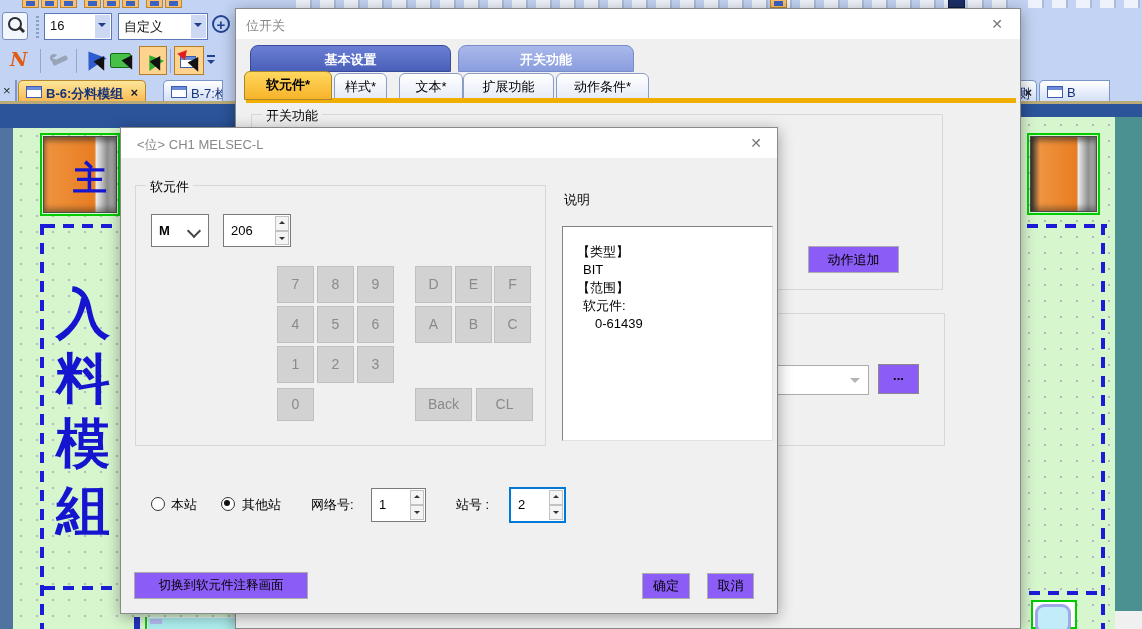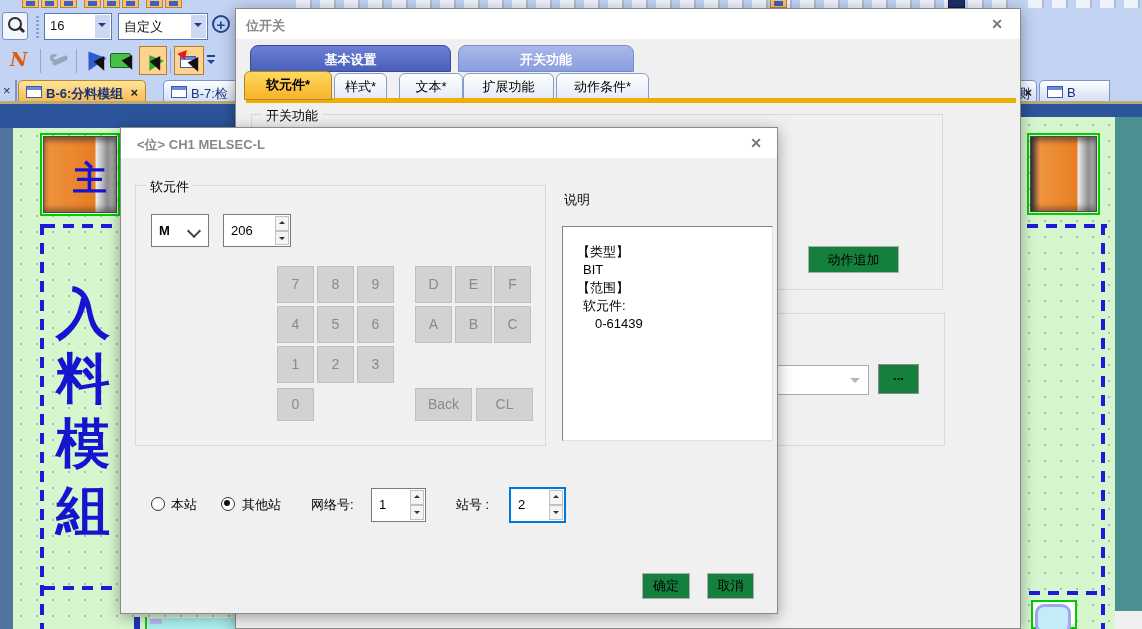--- a/index.html
+++ b/index.html
@@ -73,26 +73,26 @@
   .dashh{position:absolute;height:4px;background:repeating-linear-gradient(90deg,#1c1cd8 0 11px,transparent 11px 19px);}
   .vtext{position:absolute;left:50px;width:66px;text-align:center;font:bold 54px "DejaVu Serif",serif;color:#1515d0;}
   .cyanbar{position:absolute;left:148px;top:489px;width:88px;height:12px;background:#aeeff0;border-top:1px solid #e8f8ff;}
   .cyanbar i{position:absolute;left:2px;top:1px;width:12px;height:5px;background:#b8bcf0;}
   .navybit{position:absolute;left:134px;top:489px;width:6px;height:12px;background:#2233bb;}
   .greenbit{position:absolute;left:145px;top:489px;width:2px;height:12px;background:#22bb22;}
   .cyanbtnbox{position:absolute;left:10px;top:483px;width:46px;height:29px;border:2px solid #00cc00;box-sizing:border-box;background:#fff;}
   .cyanbtn{position:absolute;left:2px;top:2px;width:36px;height:30px;background:#c2ecf7;border:3px solid #9fa8e8;border-radius:9px;box-sizing:border-box;}
   
   .dialog{position:absolute;background:#f0f0f0;border:1px solid #8a8a8a;box-sizing:border-box;box-shadow:0 3px 14px rgba(0,0,0,.35);}
-  .dtitlebar{position:absolute;left:0;top:0;right:0;height:30px;background:#fff;font-weight:bold;}
+  .dtitlebar{position:absolute;left:0;top:0;right:0;height:30px;background:#fff;}
   .dtitle{position:absolute;left:10px;top:8px;font-size:13px;color:#888;}
   .dclose{position:absolute;top:7px;width:22px;height:17px;text-align:center;font-size:14px;color:#777;line-height:16px;}
   .groupbox{position:absolute;border:1px solid #d8d8d8;box-sizing:border-box;}
   .legend{position:absolute;top:-8px;left:10px;background:#f0f0f0;padding:0 4px;font-size:13px;color:#000;}
-  .btn{position:absolute;background:#15803d;border:1px solid #adadad;box-sizing:border-box;font-size:13px;color:#000;text-align:center;}
+  .btn{position:absolute;background:#8b5cf6;border:1px solid #adadad;box-sizing:border-box;font-size:13px;color:#000;text-align:center;}
   
   .dlgO{left:235px;top:8px;width:786px;height:621px;z-index:10;}
   .tabhdr{position:absolute;height:27px;border-radius:8px 8px 0 0;color:#fff;font-weight:bold;font-size:13px;text-align:center;line-height:27px;}
   .hdr1{left:14px;top:36px;width:201px;background:linear-gradient(180deg,#6a7fd4,#4a5fb8);border:1px solid #3a4a9a;box-sizing:border-box;}
   .hdr2{left:222px;top:36px;width:176px;background:linear-gradient(180deg,#aab9ea,#8a9dde);border:1px solid #7a8cc8;box-sizing:border-box;}
   .subtab{position:absolute;height:27px;border-radius:6px 6px 0 0;box-sizing:border-box;font-size:13px;text-align:center;line-height:26px;color:#000;}
   .subtab.sel{background:linear-gradient(180deg,#ffd85e,#f7b32a);border:1px solid #a8882a;font-weight:bold;height:29px;z-index:3;}
   .subtab.un{background:linear-gradient(180deg,#ffffff,#e4eaf6);border:1px solid #8a9cc8;}
   .goldbar{position:absolute;left:10px;top:89px;width:770px;height:5px;background:#efae00;z-index:2;}
   .combo2{position:absolute;background:#fff;border:1px solid #acacac;box-sizing:border-box;}
@@ -197,21 +197,21 @@
     <div class="ovf"></div>
   </div>
 
   <div class="tabbarL">
     <div class="tabend">×</div>
     <div class="tab active" style="left:18px;width:128px">
       <span class="winicon ticon"></span>
       <span class="tlabel">B-6:分料模组</span>
       <span class="tclose" style="right:7px">×</span>
     </div>
-    <div class="tab inactive" style="left:163px;width:73px;border-radius:5px 0 0 0">
+    <div class="tab inactive" style="left:163px;width:60px;border-radius:5px 0 0 0">
       <span class="winicon ticon"></span>
       <span class="tlabel">B-7:检</span>
     </div>
   </div>
 
   <div class="tabbarR">
     <div class="tab inactive" style="left:0;width:48px;border-radius:0 5px 0 0;border-left:none">
       <span class="tlabel" style="left:2px">力检测</span>
       <span class="tclose" style="right:4px">×</span>
     </div>
@@ -347,17 +347,18 @@
     </div>
     <div class="flabel" style="left:335px;top:368px">站号 :</div>
     <div class="spinbox spinfocus" style="left:388px;top:359px;width:57px;height:36px">
       <span class="sval">2</span>
       <span class="spincol">
         <span class="spinup"></span>
         <span class="spindn"></span>
       </span>
     </div>
 
+    <div class="btn" style="left:13px;top:444px;width:174px;height:27px;line-height:25px;font-size:12.5px">切换到软元件注释画面</div>
     <div class="btn" style="left:521px;top:445px;width:48px;height:26px;line-height:24px">确定</div>
     <div class="btn" style="left:586px;top:445px;width:47px;height:26px;line-height:24px">取消</div>
   </div>
 
 </div>
 
 </body></html>

